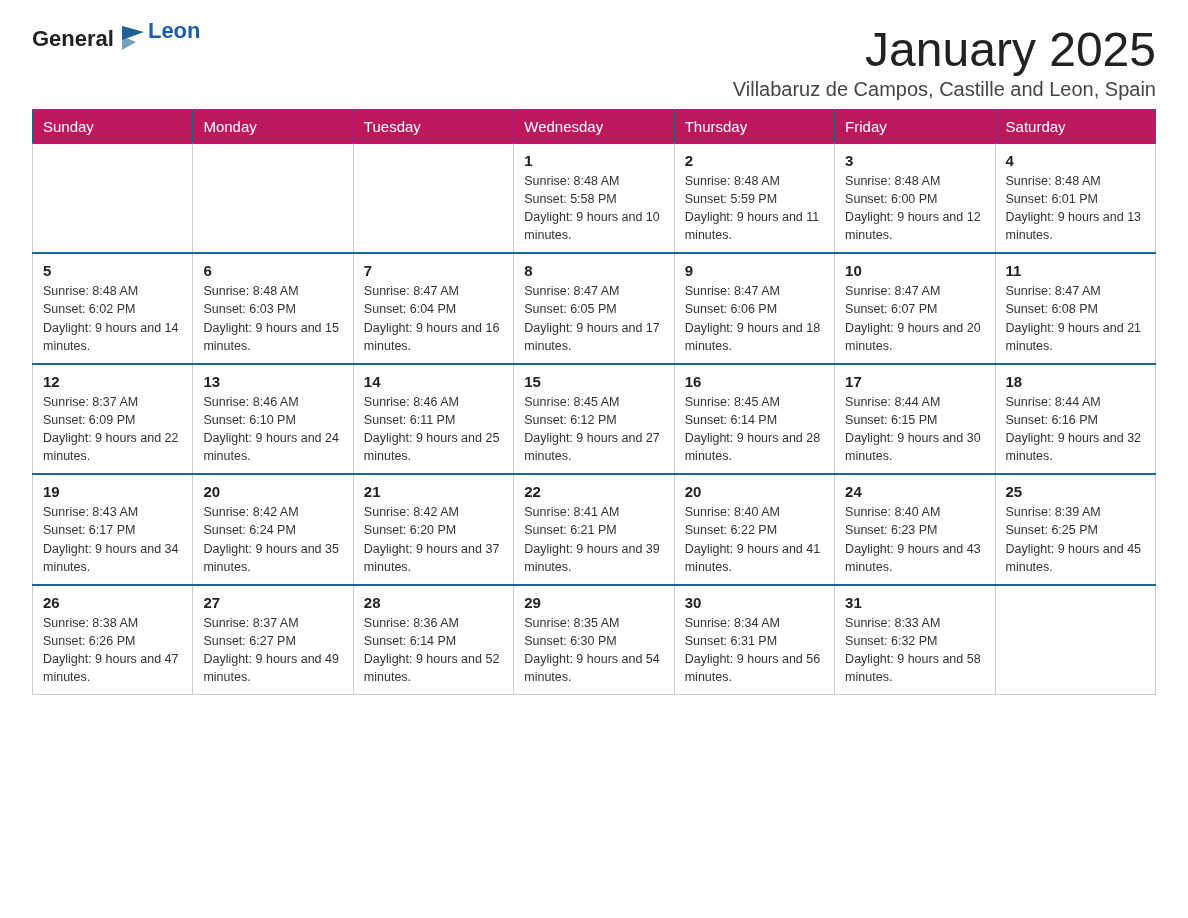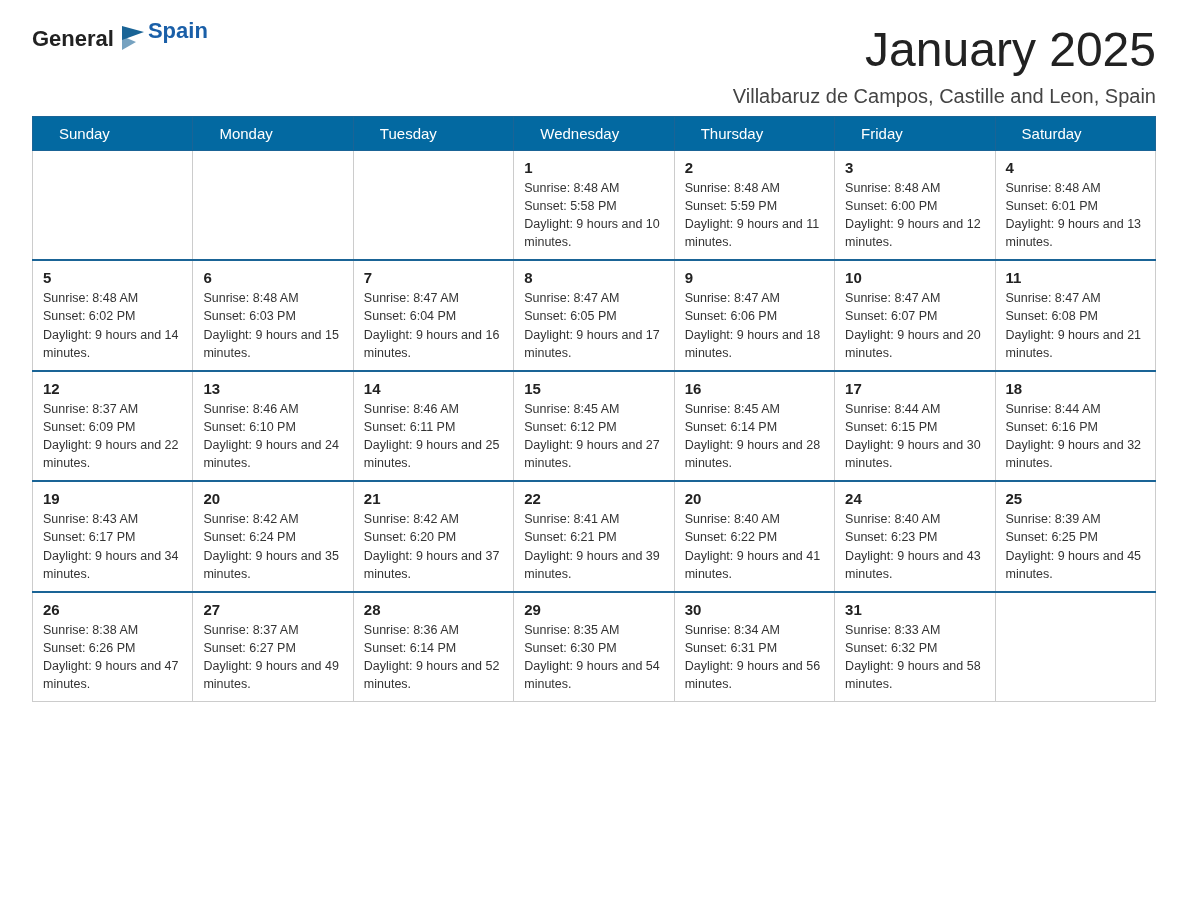--- a/index.html
+++ b/index.html
@@ -36,32 +36,32 @@
     }
     .main-title {
       font-size: 48px;
       font-weight: normal;
       color: #222;
       line-height: 1.1;
     }
     .subtitle {
       font-size: 20px;
       color: #444;
-      margin-top: 8px;
+      margin-top: 1px;
     }
     .calendar {
       width: 100%;
       border-collapse: collapse;
       margin-top: 8px;
       border: 1px solid #aaa;
     }
     .calendar th {
-      background-color: #0369a1;
+      background-color: #be185d;
       color: #fff;
-      padding: 8px 26px;
+      padding: 8px 10px;
       font-size: 15px;
       font-weight: normal;
       text-align: left;
       border: 1px solid #1a6496;
     }
     .calendar td {
       vertical-align: top;
       padding: 8px 10px;
       border: 1px solid #ccc;
       width: 14.28%;
@@ -98,21 +98,21 @@
 <div class="header">
   <div class="logo">
     <div style="display:flex;flex-direction:row;align-items:flex-start;">
       <div style="display:flex;align-items:center;">
         <span class="logo-text-general">General</span>
         <svg width="30" height="32" viewBox="0 0 30 32" style="margin-left:2px;margin-top:-2px;">
           <polygon points="6,4 28,10 6,18" fill="#1a6496"></polygon>
           <polygon points="6,14 20,20 6,28" fill="#1a6496" opacity="0.6"></polygon>
         </svg>
       </div>
-      <span class="logo-text-blue" style="margin-top:-6px;margin-left:2px;">Spain</span>
+      <span class="logo-text-blue" style="margin-top:-6px;margin-left:2px;">Leon</span>
     </div>
   </div>
   <div class="title-block">
     <div class="main-title">January 2025</div>
     <div class="subtitle">Villabaruz de Campos, Castille and Leon, Spain</div>
   </div>
 </div>
 
 <table class="calendar">
   <thead>

